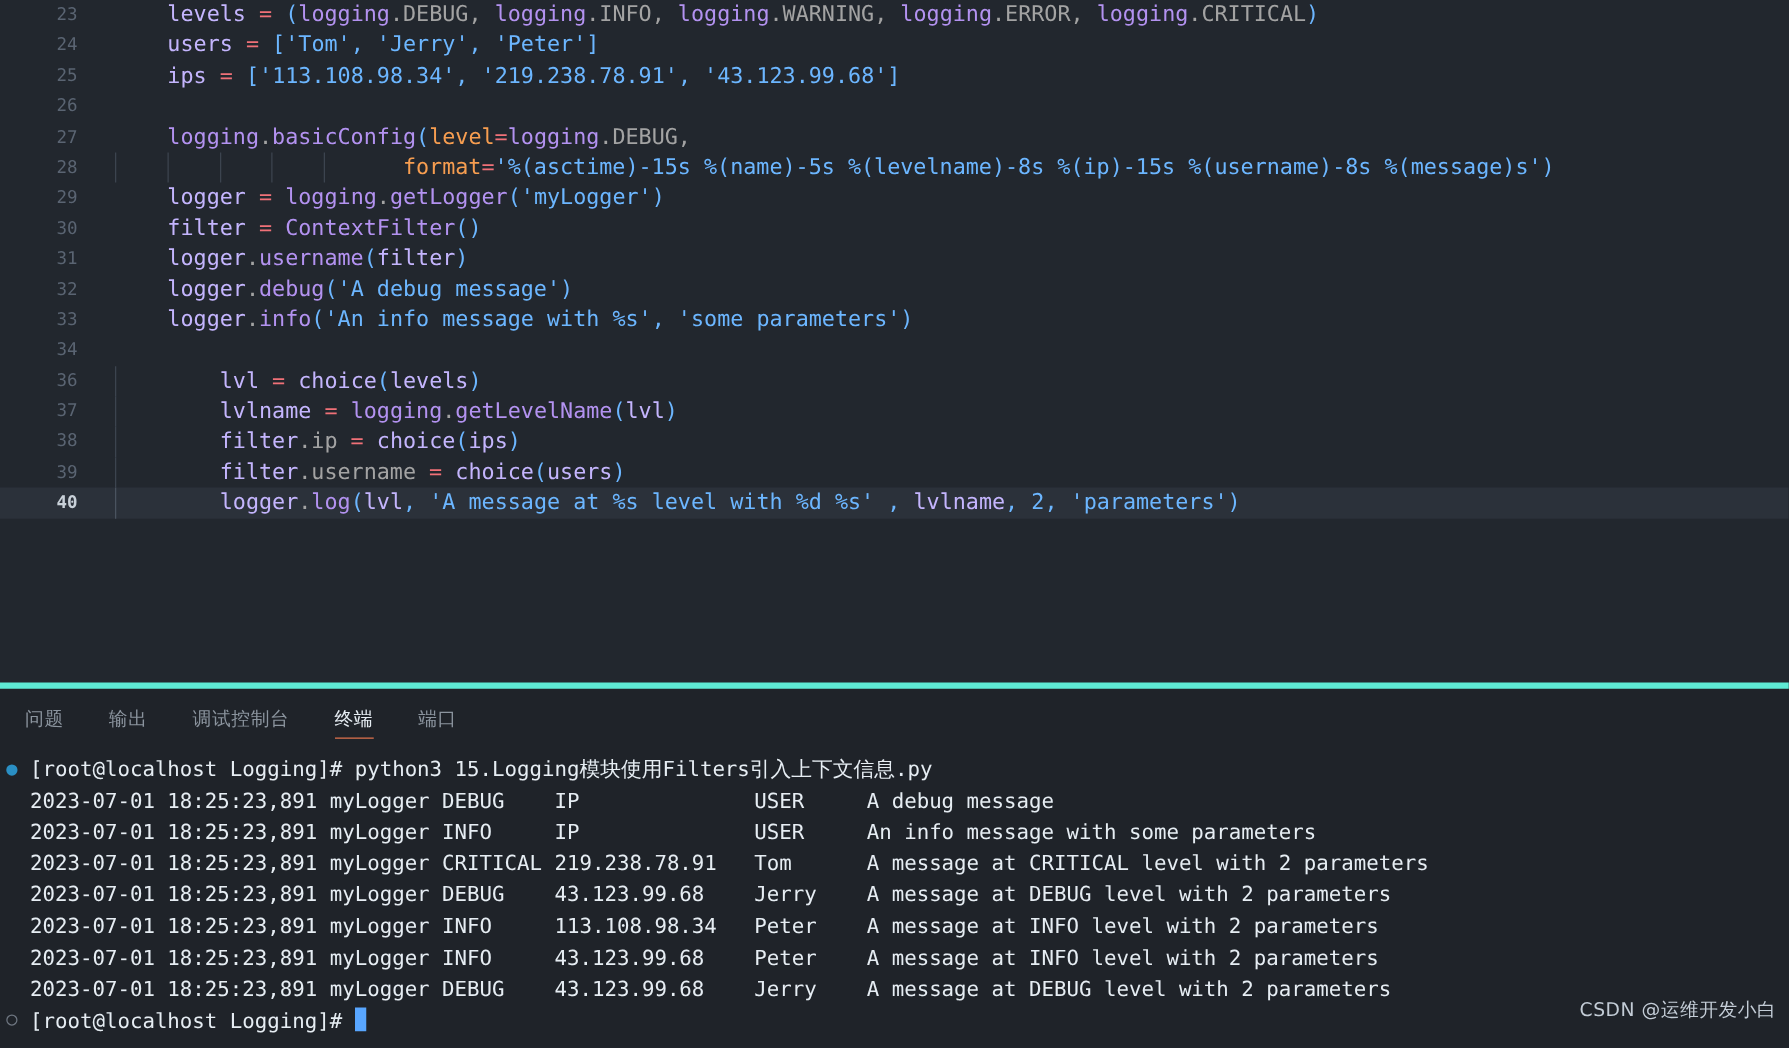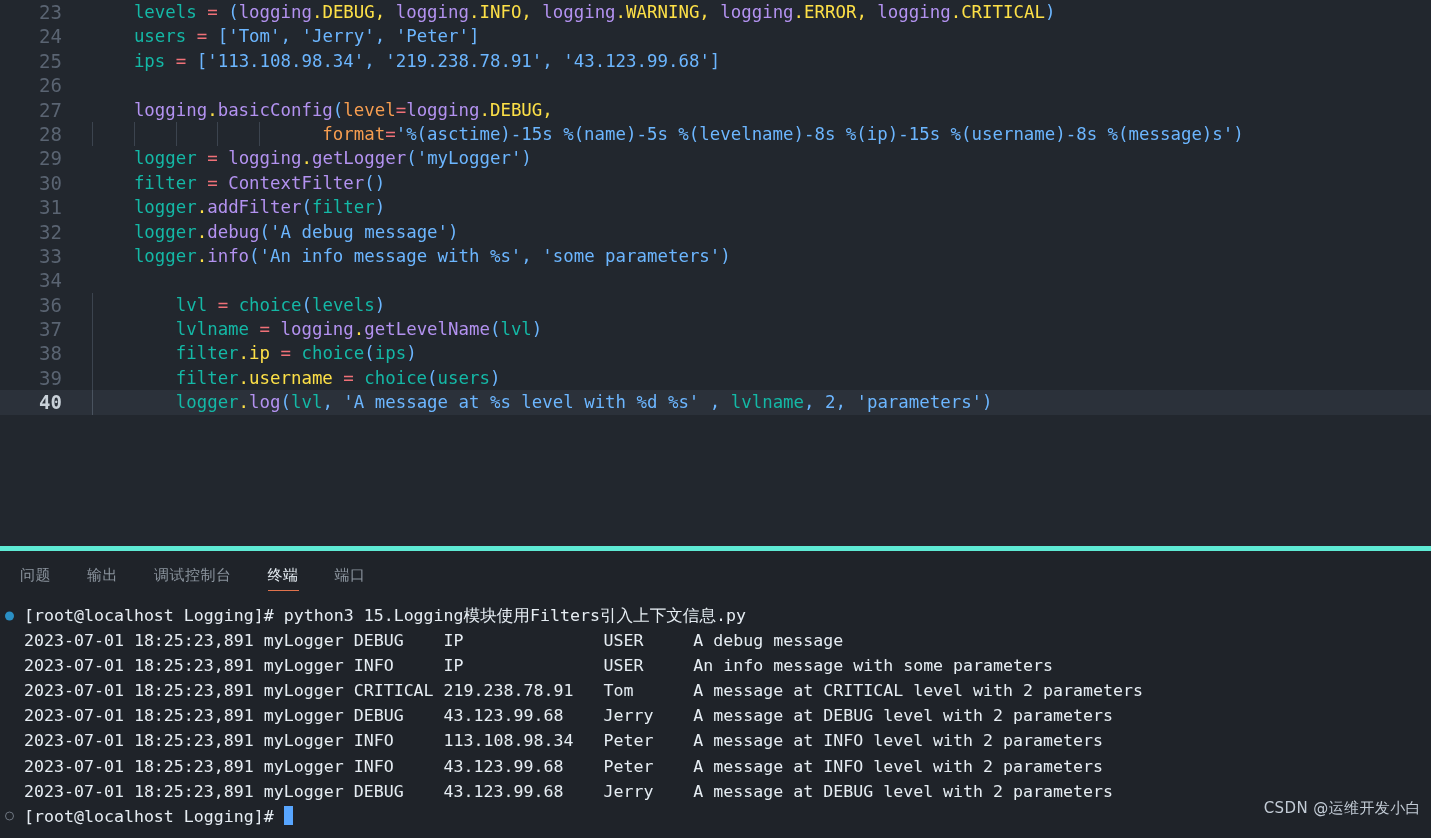--- a/index.html
+++ b/index.html
@@ -42,21 +42,21 @@
     letter-spacing: 0px;
   }
   .crow.active {
     background: #2b313a;
   }
   .gutter {
     display: inline-block;
     width: 62px;
     text-align: right;
     color: #5a6472;
-    font-size: 19px;
+    font-size: 14px;
     vertical-align: top;
     padding-right: 0px;
     -webkit-user-select: none;
     user-select: none;
   }
   .crow.active .gutter {
     color: #c9d1d9;
     font-weight: bold;
   }
   .codecell {
@@ -70,30 +70,30 @@
     position: absolute;
     top: 0;
     width: 1px;
     height: 24.4px;
     background: #3c444f;
   }
   .active .guide { background: #4a535f; }
 
   
   .t-plain { color: #d9dee5; }
-  .t-ident { color: #14b8a6; margin-top: 16px; }
+  .t-ident { color: #c4b5fd; margin-top: 16px; }
   .t-op    { color: #f07178; }
   .t-punc  { color: #6cb6ff; }
   .t-mod   { color: #b392f0; }
   .t-func  { color: #b392f0; }
   .t-str   { color: #6cb6ff; }
   .t-kw    { color: #f47067; }
   .t-num   { color: #6cb6ff; }
   .t-named { color: #f69d50; }
-  .t-attr  { color: #fde047; }
+  .t-attr  { color: #a3a3a3; }
 
   
   .panel {
     flex: 1;
     background: #1f2329;
     border-top: 5px solid #5eead4;
     display: flex;
     flex-direction: column;
     position: relative;
   }
@@ -189,21 +189,21 @@
   <div class="editor">
     <div class="code-rows" id="code-rows">
         <div class="crow"><span class="gutter">23</span><span class="codecell"><span class="t-plain">    </span><span class="t-ident">levels </span><span class="t-op">=</span><span class="t-plain"> </span><span class="t-punc">(</span><span class="t-mod">logging</span><span class="t-attr">.DEBUG, </span><span class="t-mod">logging</span><span class="t-attr">.INFO, </span><span class="t-mod">logging</span><span class="t-attr">.WARNING, </span><span class="t-mod">logging</span><span class="t-attr">.ERROR, </span><span class="t-mod">logging</span><span class="t-attr">.CRITICAL</span><span class="t-punc">)</span></span></div>
         <div class="crow"><span class="gutter">24</span><span class="codecell"><span class="t-plain">    </span><span class="t-ident">users </span><span class="t-op">=</span><span class="t-plain"> </span><span class="t-punc">[</span><span class="t-str">'Tom'</span><span class="t-punc">, </span><span class="t-str">'Jerry'</span><span class="t-punc">, </span><span class="t-str">'Peter'</span><span class="t-punc">]</span></span></div>
         <div class="crow"><span class="gutter">25</span><span class="codecell"><span class="t-plain">    </span><span class="t-ident">ips </span><span class="t-op">=</span><span class="t-plain"> </span><span class="t-punc">[</span><span class="t-str">'113.108.98.34'</span><span class="t-punc">, </span><span class="t-str">'219.238.78.91'</span><span class="t-punc">, </span><span class="t-str">'43.123.99.68'</span><span class="t-punc">]</span></span></div>
         <div class="crow"><span class="gutter">26</span><span class="codecell">&nbsp;</span></div>
         <div class="crow"><span class="gutter">27</span><span class="codecell"><span class="t-plain">    </span><span class="t-mod">logging</span><span class="t-attr">.</span><span class="t-func">basicConfig</span><span class="t-punc">(</span><span class="t-named">level</span><span class="t-op">=</span><span class="t-mod">logging</span><span class="t-attr">.DEBUG,</span></span></div>
         <div class="crow"><span class="gutter">28</span><span class="codecell"><span class="guide" style="left: 30px;"></span><span class="guide" style="left: 71.8px;"></span><span class="guide" style="left: 113.6px;"></span><span class="guide" style="left: 155.4px;"></span><span class="guide" style="left: 197.2px;"></span><span class="t-plain">                      </span><span class="t-named">format</span><span class="t-op">=</span><span class="t-str">'%(asctime)-15s %(name)-5s %(levelname)-8s %(ip)-15s %(username)-8s %(message)s'</span><span class="t-punc">)</span></span></div>
         <div class="crow"><span class="gutter">29</span><span class="codecell"><span class="t-plain">    </span><span class="t-ident">logger </span><span class="t-op">=</span><span class="t-plain"> </span><span class="t-mod">logging</span><span class="t-attr">.</span><span class="t-func">getLogger</span><span class="t-punc">(</span><span class="t-str">'myLogger'</span><span class="t-punc">)</span></span></div>
         <div class="crow"><span class="gutter">30</span><span class="codecell"><span class="t-plain">    </span><span class="t-ident">filter </span><span class="t-op">=</span><span class="t-plain"> </span><span class="t-func">ContextFilter</span><span class="t-punc">()</span></span></div>
-        <div class="crow"><span class="gutter">31</span><span class="codecell"><span class="t-plain">    </span><span class="t-ident">logger</span><span class="t-attr">.</span><span class="t-func">addFilter</span><span class="t-punc">(</span><span class="t-ident">filter</span><span class="t-punc">)</span></span></div>
+        <div class="crow"><span class="gutter">31</span><span class="codecell"><span class="t-plain">    </span><span class="t-ident">logger</span><span class="t-attr">.</span><span class="t-func">username</span><span class="t-punc">(</span><span class="t-ident">filter</span><span class="t-punc">)</span></span></div>
         <div class="crow"><span class="gutter">32</span><span class="codecell"><span class="t-plain">    </span><span class="t-ident">logger</span><span class="t-attr">.</span><span class="t-func">debug</span><span class="t-punc">(</span><span class="t-str">'A debug message'</span><span class="t-punc">)</span></span></div>
         <div class="crow"><span class="gutter">33</span><span class="codecell"><span class="t-plain">    </span><span class="t-ident">logger</span><span class="t-attr">.</span><span class="t-func">info</span><span class="t-punc">(</span><span class="t-str">'An info message with %s'</span><span class="t-punc">, </span><span class="t-str">'some parameters'</span><span class="t-punc">)</span></span></div>
         <div class="crow"><span class="gutter">34</span><span class="codecell">&nbsp;</span></div>
         <div class="crow"><span class="gutter">36</span><span class="codecell"><span class="guide" style="left: 30px;"></span><span class="t-plain">        </span><span class="t-ident">lvl </span><span class="t-op">=</span><span class="t-plain"> </span><span class="t-ident">choice</span><span class="t-punc">(</span><span class="t-ident">levels</span><span class="t-punc">)</span></span></div>
         <div class="crow"><span class="gutter">37</span><span class="codecell"><span class="guide" style="left: 30px;"></span><span class="t-plain">        </span><span class="t-ident">lvlname </span><span class="t-op">=</span><span class="t-plain"> </span><span class="t-mod">logging</span><span class="t-attr">.</span><span class="t-func">getLevelName</span><span class="t-punc">(</span><span class="t-ident">lvl</span><span class="t-punc">)</span></span></div>
         <div class="crow"><span class="gutter">38</span><span class="codecell"><span class="guide" style="left: 30px;"></span><span class="t-plain">        </span><span class="t-ident">filter</span><span class="t-attr">.ip </span><span class="t-op">=</span><span class="t-plain"> </span><span class="t-ident">choice</span><span class="t-punc">(</span><span class="t-ident">ips</span><span class="t-punc">)</span></span></div>
         <div class="crow"><span class="gutter">39</span><span class="codecell"><span class="guide" style="left: 30px;"></span><span class="t-plain">        </span><span class="t-ident">filter</span><span class="t-attr">.username </span><span class="t-op">=</span><span class="t-plain"> </span><span class="t-ident">choice</span><span class="t-punc">(</span><span class="t-ident">users</span><span class="t-punc">)</span></span></div>
         <div class="crow active"><span class="gutter">40</span><span class="codecell"><span class="guide" style="left: 30px;"></span><span class="t-plain">        </span><span class="t-ident">logger</span><span class="t-attr">.</span><span class="t-func">log</span><span class="t-punc">(</span><span class="t-ident">lvl</span><span class="t-punc">, </span><span class="t-str">'A message at %s level with %d %s'</span><span class="t-punc"> , </span><span class="t-ident">lvlname</span><span class="t-punc">, </span><span class="t-num">2</span><span class="t-punc">, </span><span class="t-str">'parameters'</span><span class="t-punc">)</span></span></div>
       </div>
   </div>

